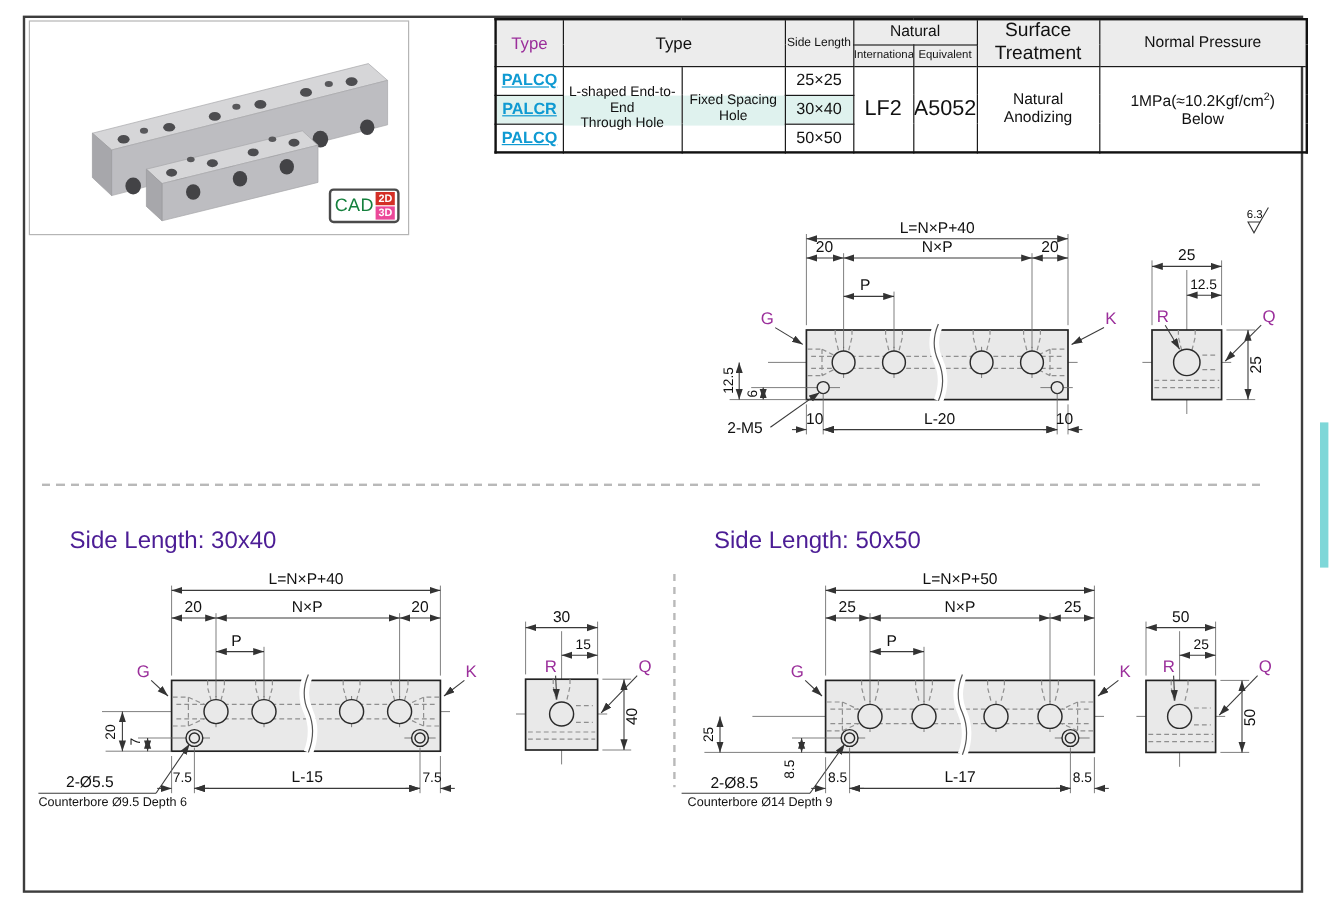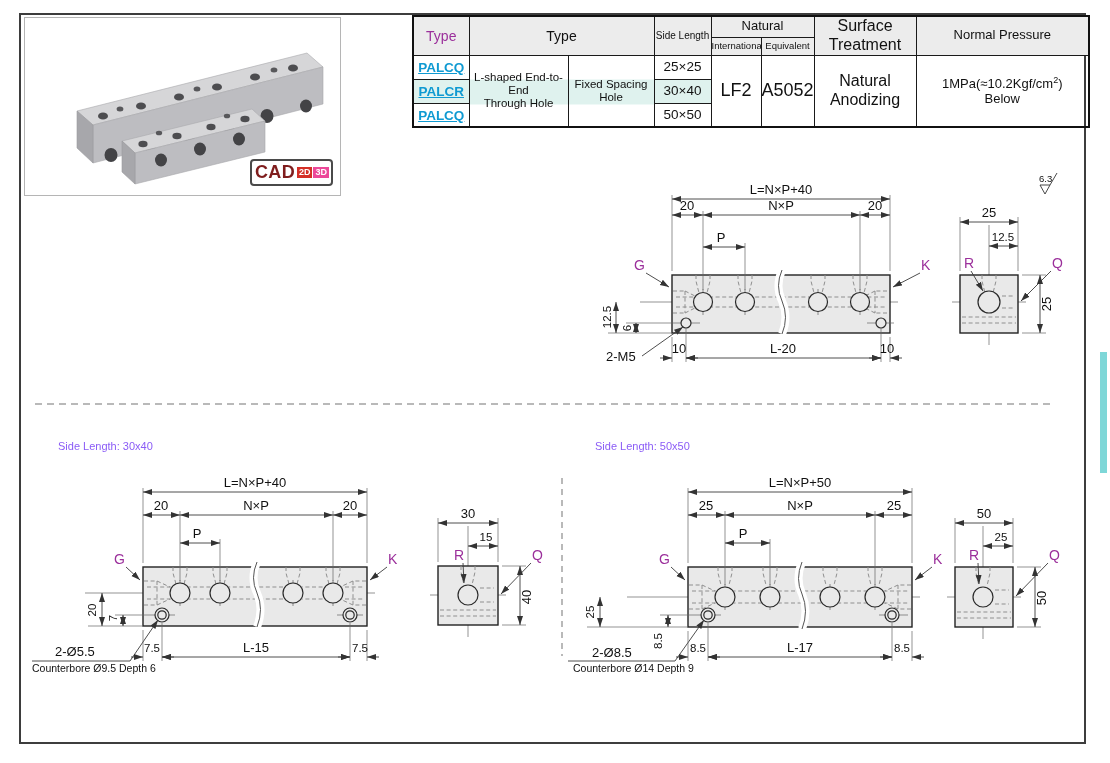--- a/index.html
+++ b/index.html
@@ -4,53 +4,53 @@
 <style>
   *{margin:0;padding:0;box-sizing:border-box}
   html,body{width:1110px;height:763px;background:#fff;overflow:hidden;position:relative;
     font-family:"Liberation Sans",sans-serif;color:#111}
   .page-border{position:absolute;left:19px;top:13px;width:1067px;height:731px;border:2px solid #3d3d3d;background:#fff}
   .side-tab{position:absolute;left:1100px;top:352px;width:7px;height:121px;background:#7ed7d8}
 
   
   .photo{position:absolute;left:24px;top:17px;width:317px;height:179px;background:#fff;border:1px solid #b5b5b5}
   .badge{position:absolute;right:7px;bottom:9px;display:flex;align-items:center;border:2px solid #4a4a4a;border-radius:4px;background:#fff;padding:1px 2px;gap:1px}
-  .badge .cad{font-weight:bold;font-size:18px;letter-spacing:.3px;padding:0 1px;color:#7f1d1d}
-  .badge .dd{display:flex;gap:1px}
+  .badge .cad{font-weight:normal;font-size:15px;letter-spacing:.3px;padding:0 1px;color:#15803d}
+  .badge .dd{display:flex;flex-direction:column;gap:1px}
   .badge .d2,.badge .d3{font-size:9px;font-weight:bold;color:#fff;padding:0 2px;line-height:11px;text-align:center}
   .badge .d2{background:#d42f26}
   .badge .d3{background:#ec4899}
 
   
   table.spec{position:absolute;left:412px;top:15px;border-collapse:collapse;table-layout:fixed;width:676px;border:2px solid #111}
   .spec td,.spec th{border:1px solid #1a1a1a;text-align:center;vertical-align:middle;padding:0;overflow:hidden;line-height:1.15}
   .hdr{background:#ececec;font-weight:normal}
   .h-code{color:#9b2f9b;font-size:14px}
   .h-type{font-size:14px}
   .h-side{font-size:10px}
   .h-mat{font-size:13px}
   .h-sub{font-size:9.5px}
   .h-surf{font-size:16px}
   .h-press{font-size:13px}
   .code{color:#0f9ad2;font-weight:bold;font-size:13.5px;text-decoration:underline;cursor:pointer}
   .side-val{font-size:13.5px}
   .mat-val{font-size:18px}
-  .surf-val{font-size:16px}
+  .surf-val{font-size:13px}
   .press-val{font-size:13px}
   .press-val sup{font-size:9px}
   .hl{background:#dff2ee}
   .typeband{font-size:11.5px;background:linear-gradient(180deg,#fff 0px,#fff 24px,#dff2ee 24px,#dff2ee 49px,#fff 49px,#fff 100%)}
 
   
   .sep-h{position:absolute;left:35px;top:403px;width:1020px;height:2px;
     background:repeating-linear-gradient(90deg,#b9b9b9 0 7px,transparent 7px 12px)}
   .sep-v{position:absolute;left:561px;top:478px;width:2px;height:178px;
     background:repeating-linear-gradient(180deg,#b9b9b9 0 6px,transparent 6px 11px)}
 
-  .dtitle{position:absolute;font-size:11px;color:#8b5cf6}
+  .dtitle{position:absolute;font-size:20px;color:#4c1d95}
   .t-b{left:58px;top:440px}
   .t-c{left:595px;top:440px}
 
   
   svg{position:absolute}
   svg text{font-family:"Liberation Sans",sans-serif}
   .dl{stroke:#3a3a3a;stroke-width:.9;fill:none}
   .xl{stroke:#666;stroke-width:.7;fill:none}
   .bf{fill:#e9e9e9;stroke:#222;stroke-width:1.4}
   .hc{fill:#e9e9e9;stroke:#2a2a2a;stroke-width:1.2}

